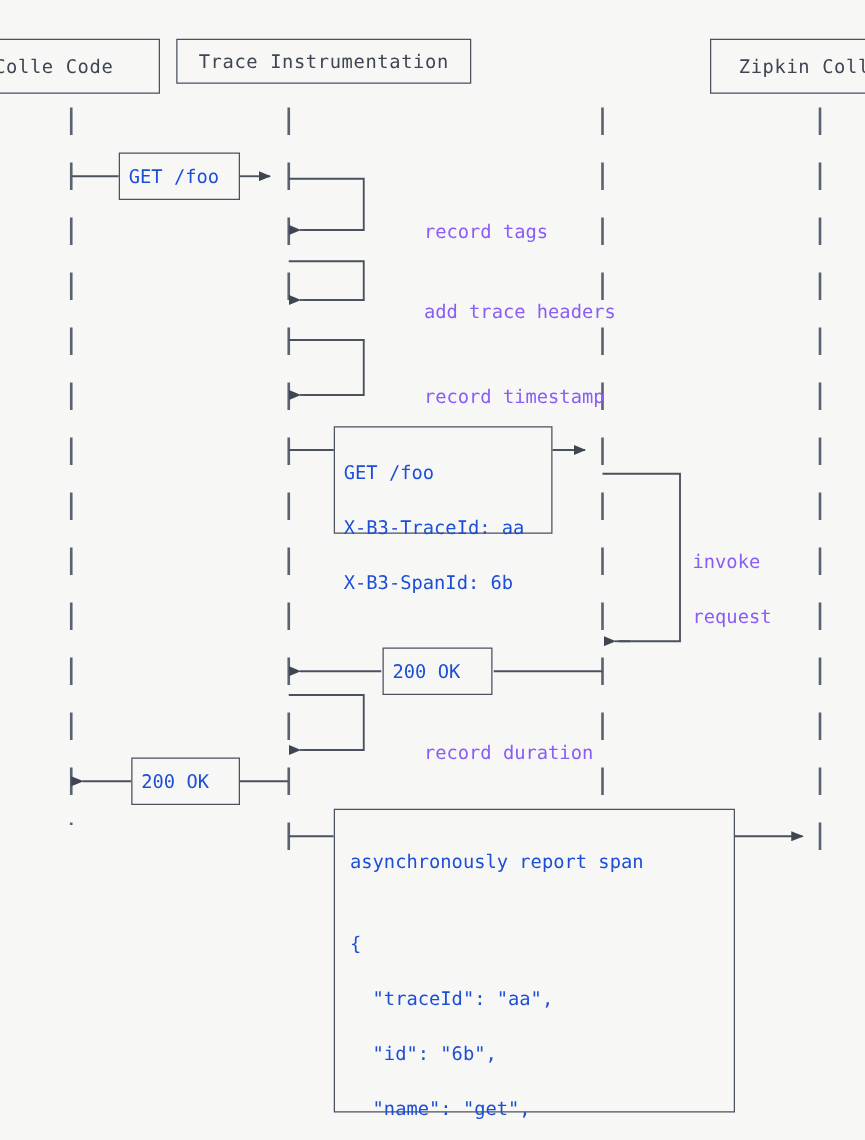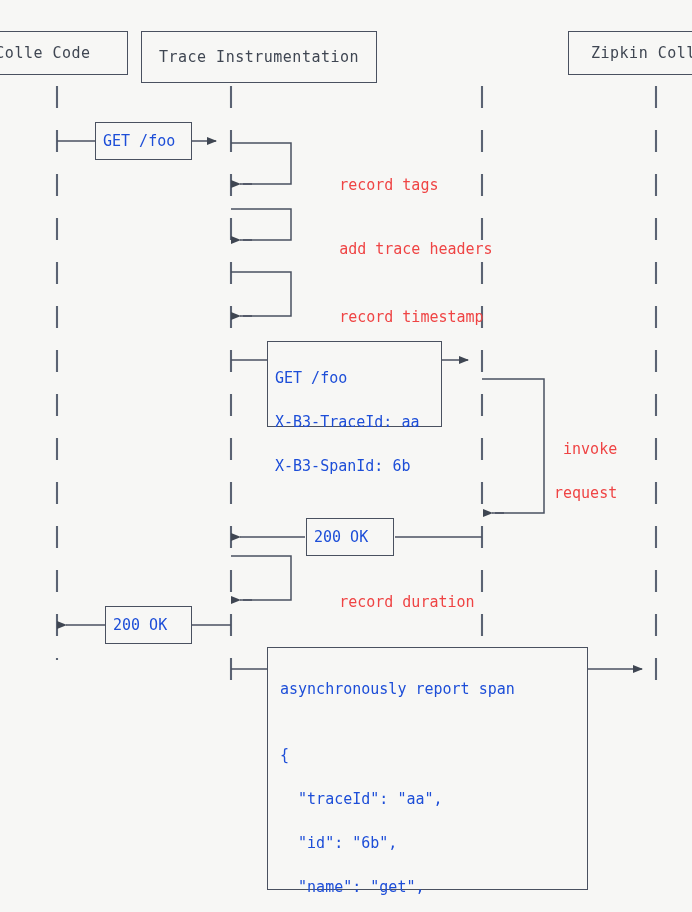--- a/index.html
+++ b/index.html
@@ -45,39 +45,38 @@
     white-space: pre;
     color: #1d4ed8;
     padding: 3px 7px;
     z-index: 5;
   }
   .note-label {
     position: absolute;
     font-size: 15px;
     line-height: 22px;
     white-space: pre;
-    color: #ef4444;
+    color: #8b5cf6;
     z-index: 4;
-    text-align: right;
   }
   svg { position: absolute; left: 0; top: 0; overflow: visible; }
   .ll { stroke: #5b6373; stroke-width: 2.1; }
   .ln { stroke: #4a5160; stroke-width: 1.5; fill: none; }
   .ahead { fill: #3f4652; }
 </style>
 </head>
 <body style="background: rgb(247, 247, 245);">
 
 <div id="diagram">
 
   <div class="hdr-box" style="left:-42px; top:31px; width:170px; height:44px;">
     <span>Colle Code</span>
   </div>
 
-  <div class="hdr-box" style="left:141px; top:31px; width:236px; height:52px;">
+  <div class="hdr-box" style="left:141px; top:31px; width:236px; height:36px;">
     <span>Trace Instrumentation</span>
   </div>
 
 
   <div class="hdr-box" style="left:568px; top:31px; width:160px; height:44px; justify-content:flex-start; padding-left:22px;">
     <span>Zipkin Colle</span>
   </div>
 
   <svg width="692" height="912">
     <defs>

